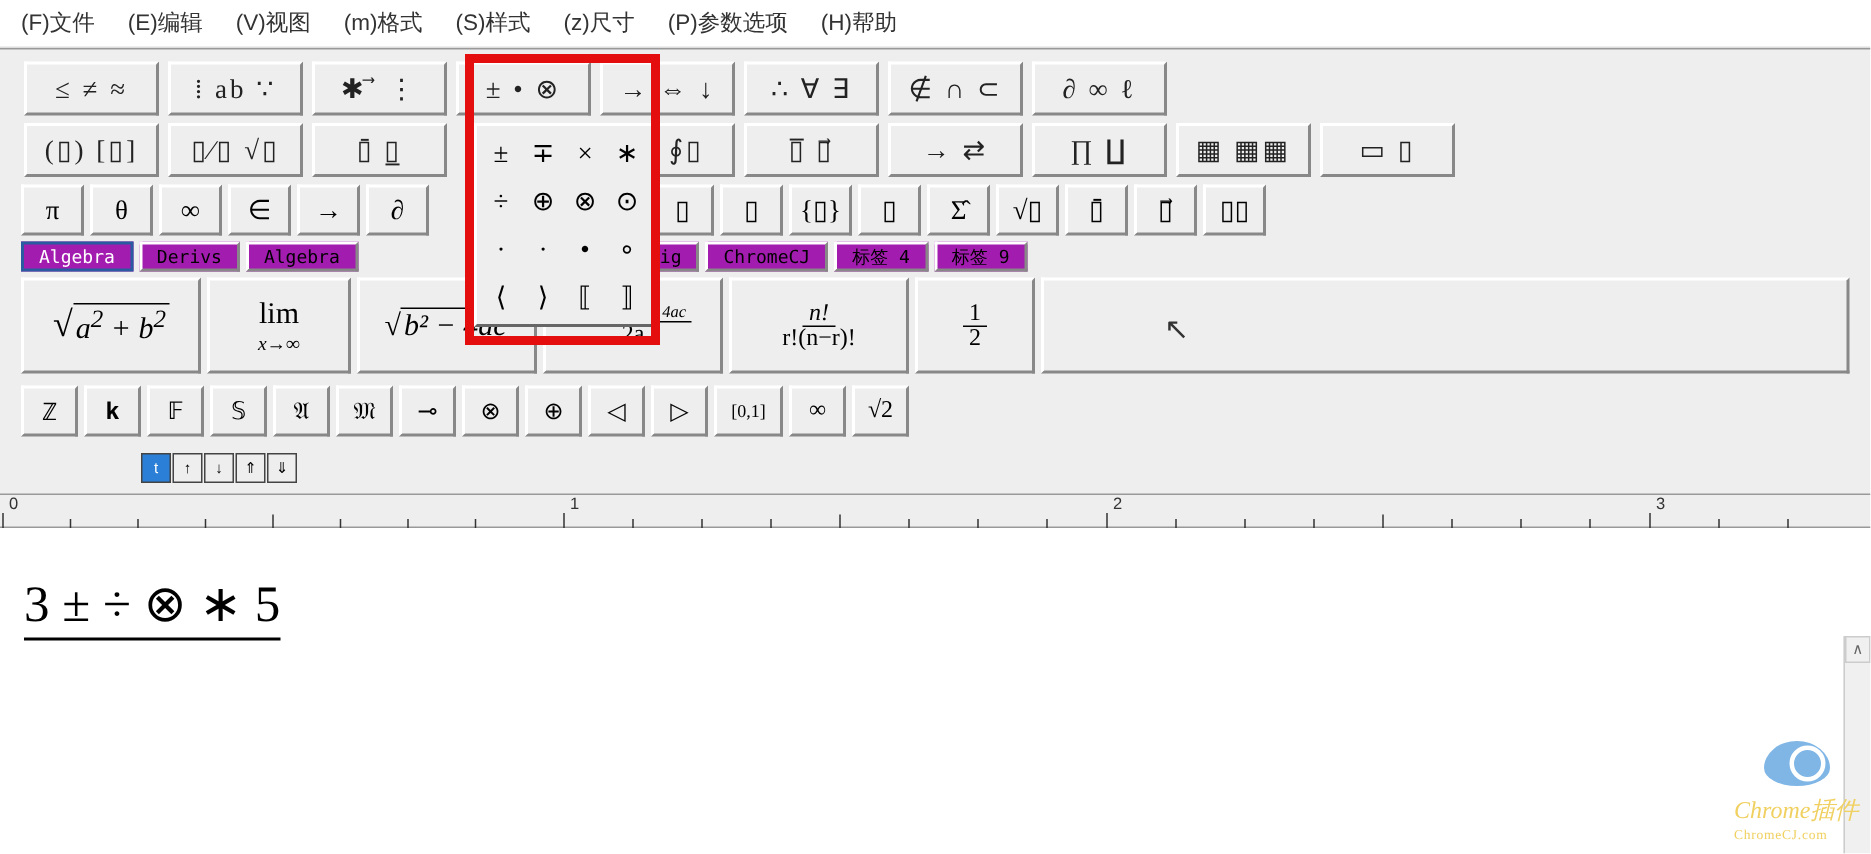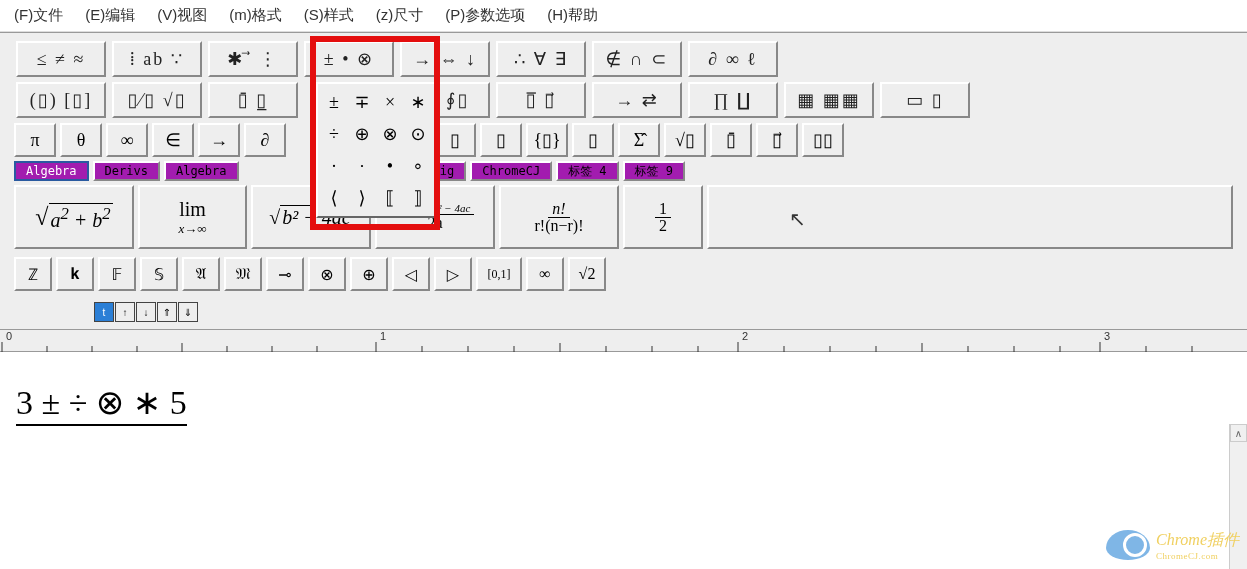--- a/index.html
+++ b/index.html
@@ -24,21 +24,21 @@
 .mini-btn { width: 20px; height: 20px; border: 1px solid #444; background: #eee; display: flex; align-items: center; justify-content: center; font-size: 10px; cursor: pointer; }
 .mini-btn.blue { background: #2b7fd6; color: #fff; }
 .ruler { height: 22px; background: #eee; border-bottom: 1px solid #999; position: relative; font-size: 11px; color: #333; }
 .ruler-num { position: absolute; top: 0; }
 .editor { background: #fff; padding: 30px 16px; height: 160px; position: relative; }
 .expr { font-family: "Cambria Math", serif; font-size: 34px; border-bottom: 2px solid #000; display: inline-block; padding-bottom: 2px; }
 .red-box { position: absolute; border: 6px solid #e40e0e; pointer-events: none; z-index: 50; }
 .popup { position: absolute; background: #eee; border: 2px solid; border-color: #fff #666 #666 #fff; padding: 8px; z-index: 40; }
 .popup-row { display: flex; gap: 12px; margin-bottom: 12px; justify-content: space-around; }
 .popup-sym { width: 20px; height: 20px; display: flex; align-items: center; justify-content: center; font-family: "Cambria Math", serif; font-size: 18px; cursor: pointer; }
-.watermark { position: absolute; right: 8px; bottom: 8px; display: flex; gap: 6px; font-style: italic; color: #f0d060; font-family: "Comic Sans MS", cursive; font-size: 16px; }
+.watermark { position: absolute; right: 8px; bottom: 8px; display: flex; align-items: center; gap: 6px; font-style: italic; color: #f0d060; font-family: "Comic Sans MS", cursive; font-size: 16px; flex-direction: column; }
 .watermark .snail { width: 44px; height: 30px; background: #7fb6e6; border-radius: 50% 50% 50% 50% / 60% 60% 40% 40%; position: relative; }
 .watermark .snail::after { content: ""; position: absolute; right: 3px; top: 3px; width: 18px; height: 18px; border: 3px solid #fff; border-radius: 50%; }
 .watermark .txt small { display: block; font-size: 9px; font-style: normal; letter-spacing: 0.5px; }
 .scrollbar-v { position: absolute; right: 0; top: 424px; width: 18px; height: 145px; background: #f0f0f0; border-left: 1px solid #ccc; }
 .scrollbar-v .up, .scrollbar-v .down { width: 100%; height: 18px; background: #f0f0f0; border: 1px solid #ccc; display: flex; align-items: center; justify-content: center; font-size: 10px; color: #666; }
 .frac { display: inline-flex; flex-direction: column; align-items: center; font-size: 16px; line-height: 1; }
 .frac .num { border-bottom: 1px solid #000; padding: 0 4px; }
 .frac .den { padding: 0 4px; }
 .lim { display: inline-flex; flex-direction: column; align-items: center; font-size: 20px; }
 .lim .sub { font-size: 13px; }
@@ -114,21 +114,21 @@
       <div class="tab-btn">ChromeCJ</div>
       <div class="tab-btn">标签 4</div>
       <div class="tab-btn">标签 9</div>
     </div>
 
     <div class="formula-row">
       <div class="formula-btn wide">
         <span style="font-size:24px">√</span>
           <span style="border-top:1px solid #000; padding:0 2px; font-style:italic"><span>a</span><sup>2</sup> + <span>b</span><sup>2</sup></span>
       </div>
-      <div class="formula-btn" style="width:109px">
+      <div class="formula-btn" style="width:96px">
         <span class="lim">
             <span style="font-style:normal">lim</span>
             <span class="sub" style="font-style:italic">x→∞</span>
           </span>
       </div>
       <div class="formula-btn" style="width:120px">
         <span style="font-size:20px">√</span>
           <span style="border-top:1px solid #000; padding:0 2px; font-style:italic">b² − 4ac</span>
       </div>
       <div class="formula-btn" style="width:120px">

